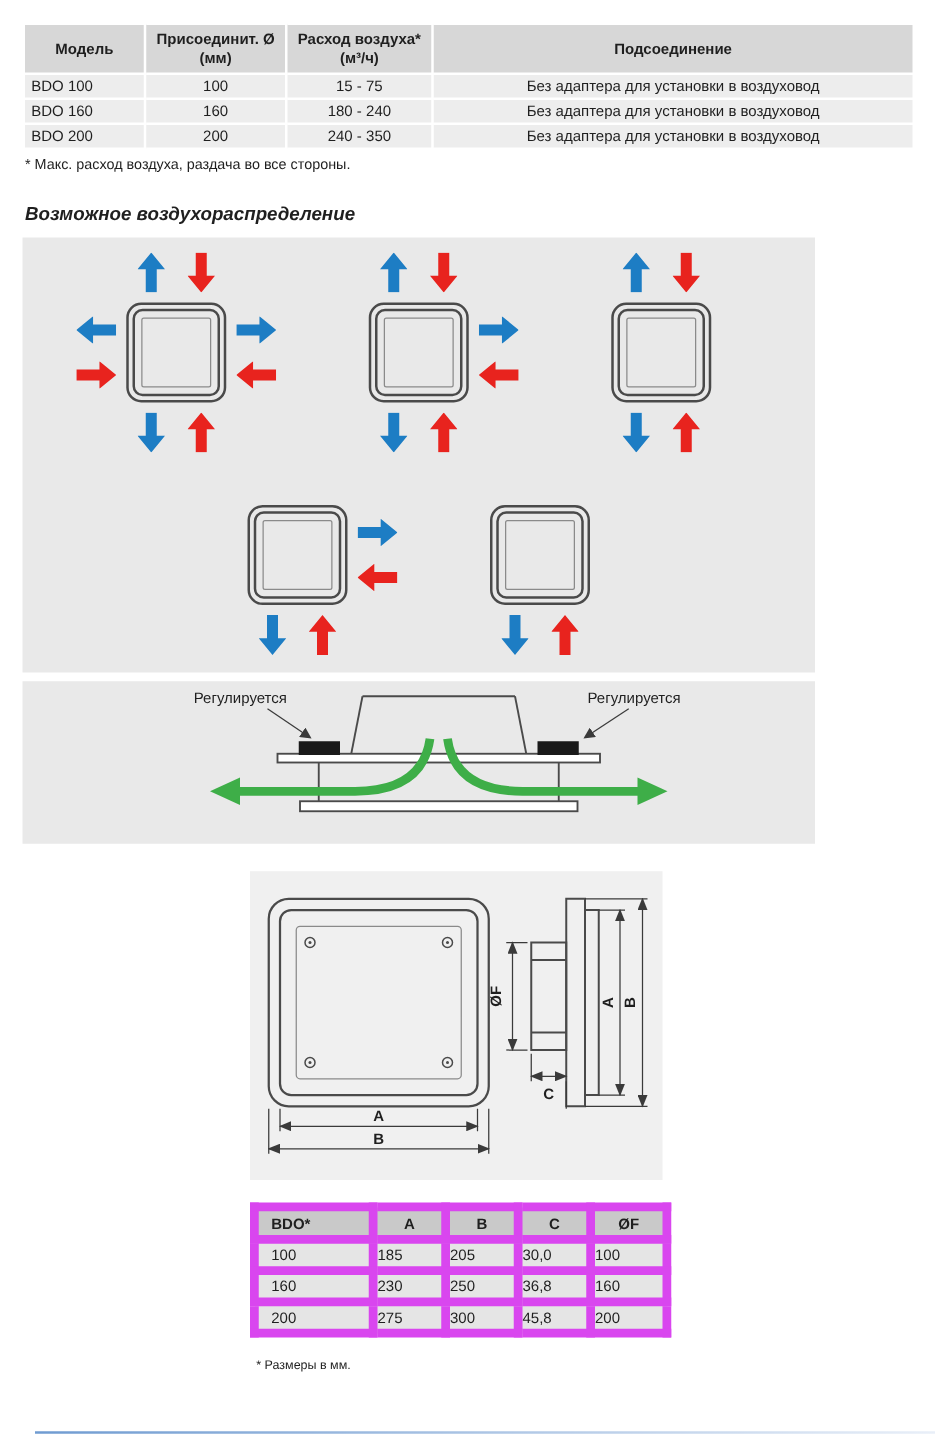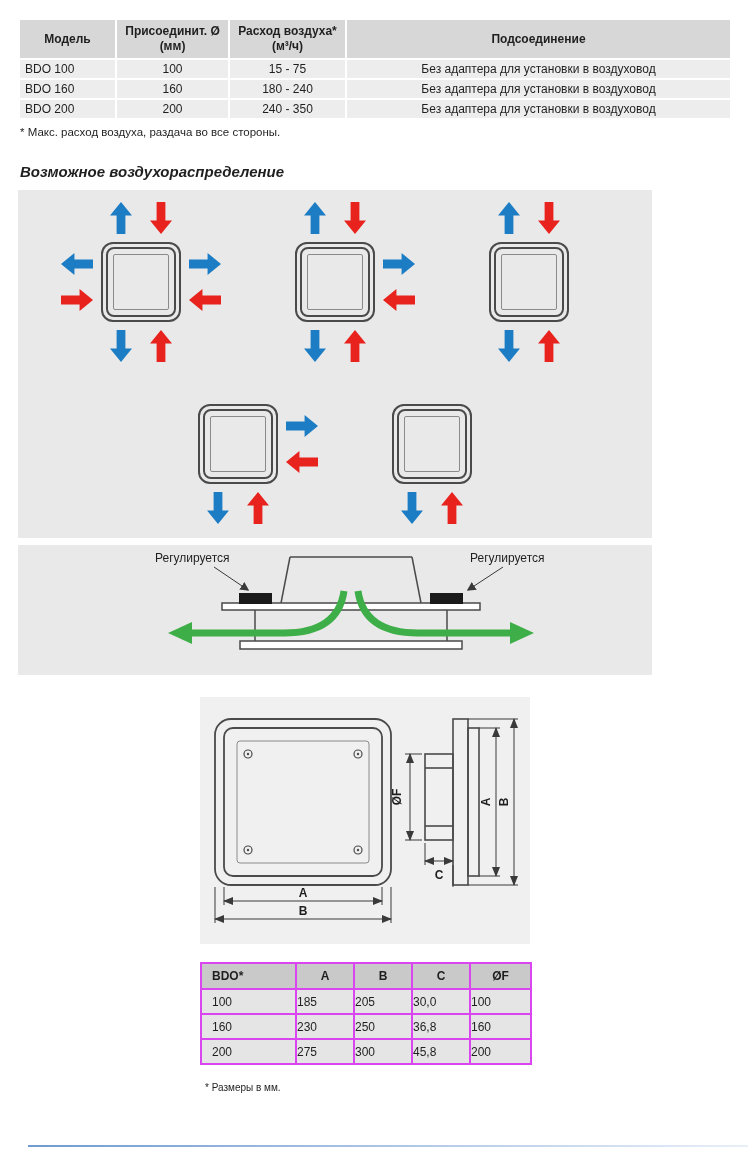--- a/index.html
+++ b/index.html
@@ -45,21 +45,21 @@
   .ar.right.out{left:143px;top:56px;transform:rotate(90deg);}
   .ar.right.in{left:143px;top:92px;transform:rotate(-90deg);}
 
   .adjust-panel{height:130px;margin-top:7px;}
   .adjust-panel svg,.dims-panel svg{display:block;}
   svg text{font-family:"Liberation Sans",sans-serif;fill:#1f1f1f;}
 
   .dims-panel{width:330px;height:247px;margin:22px 0 0 182px;background:var(--dp);}
 
   .dim-table{width:330px;margin:18px 0 0 182px;font-size:12px;}
-  .dim-table th,.dim-table td{border:2px solid #d946ef;}
+  .dim-table th,.dim-table td{border:7px solid #d946ef;}
   .dim-table th{background:var(--dh);font-weight:bold;height:26px;text-align:center;}
   .dim-table td{background:var(--dr);height:25px;}
   .dim-table th.l,.dim-table td.l{text-align:left;padding-left:10px;}
 
   .footnote2{font-size:10px;margin:17px 0 0 187px;}
 
   .footer-line{position:absolute;left:28px;right:0;bottom:7px;height:2px;
     background:linear-gradient(to right,#6f9bd1,#e9eff8);}
 </style>
 </head>

